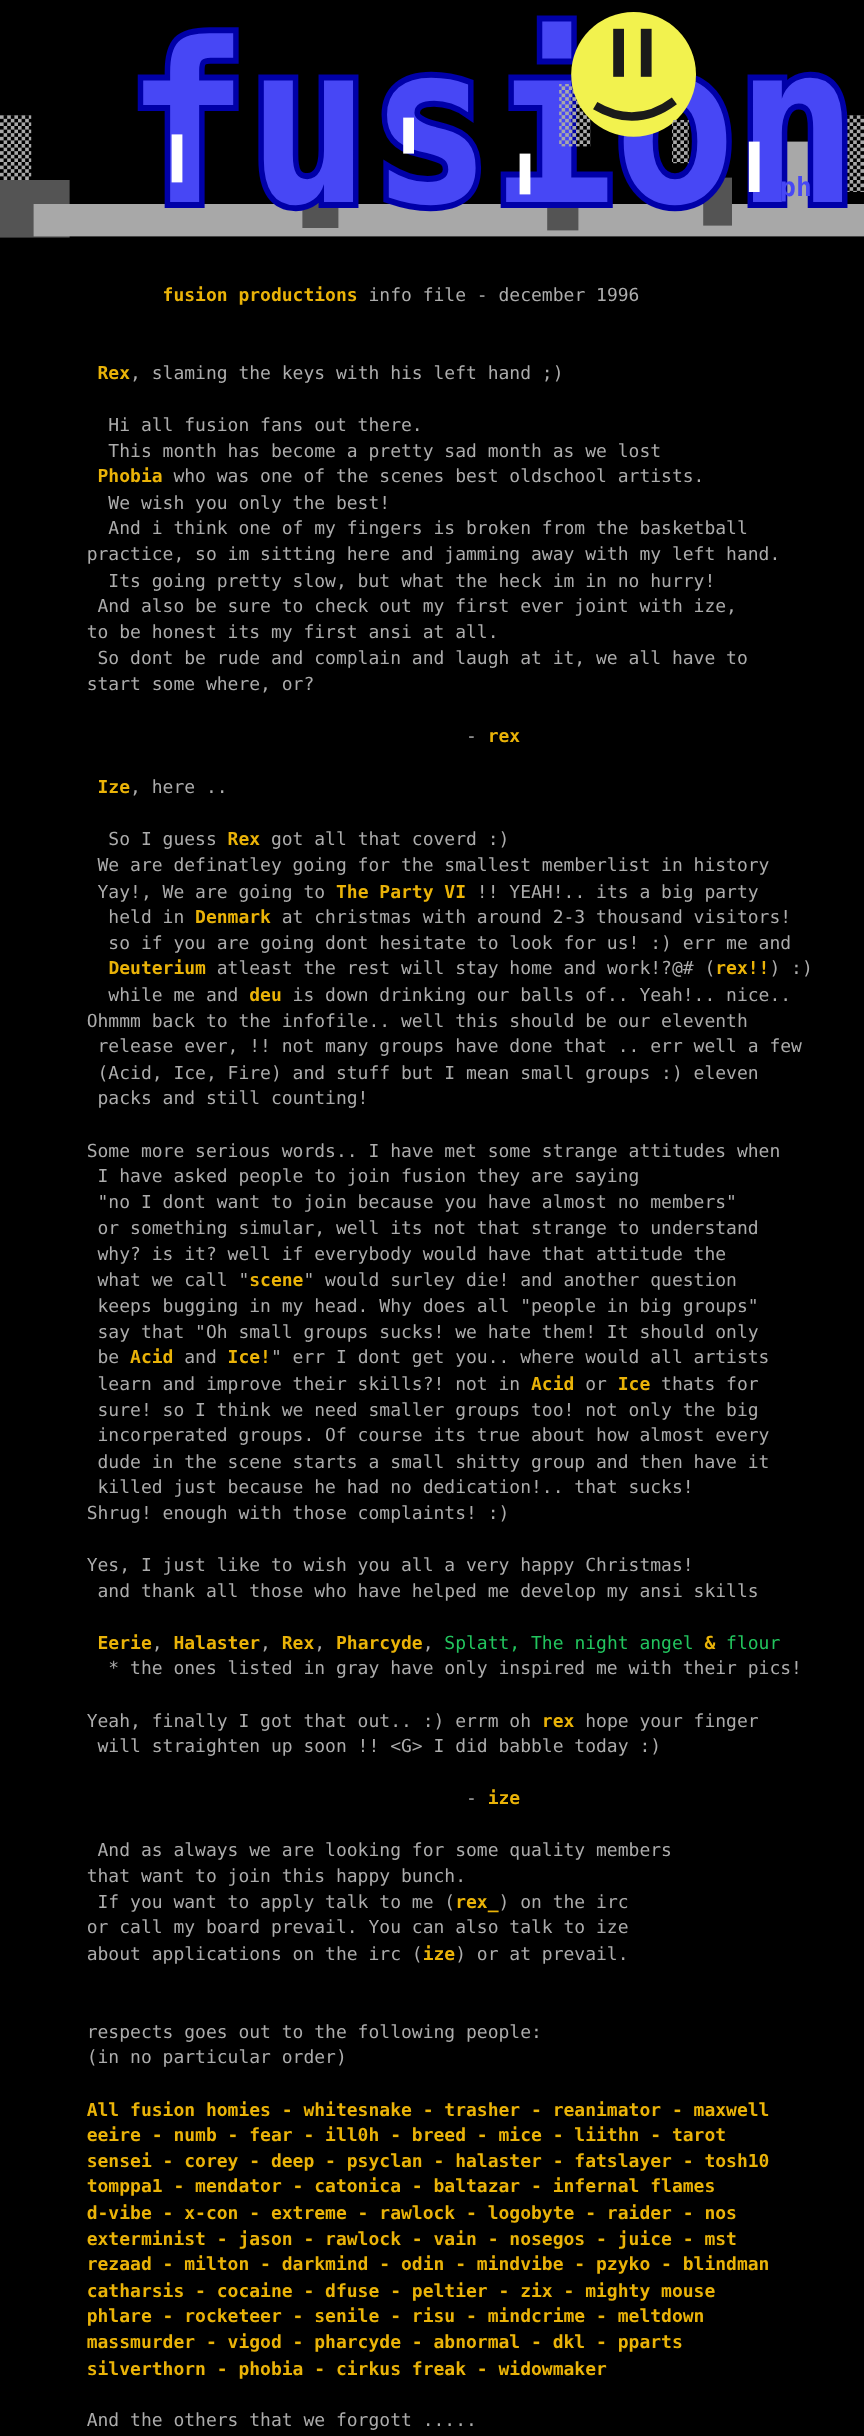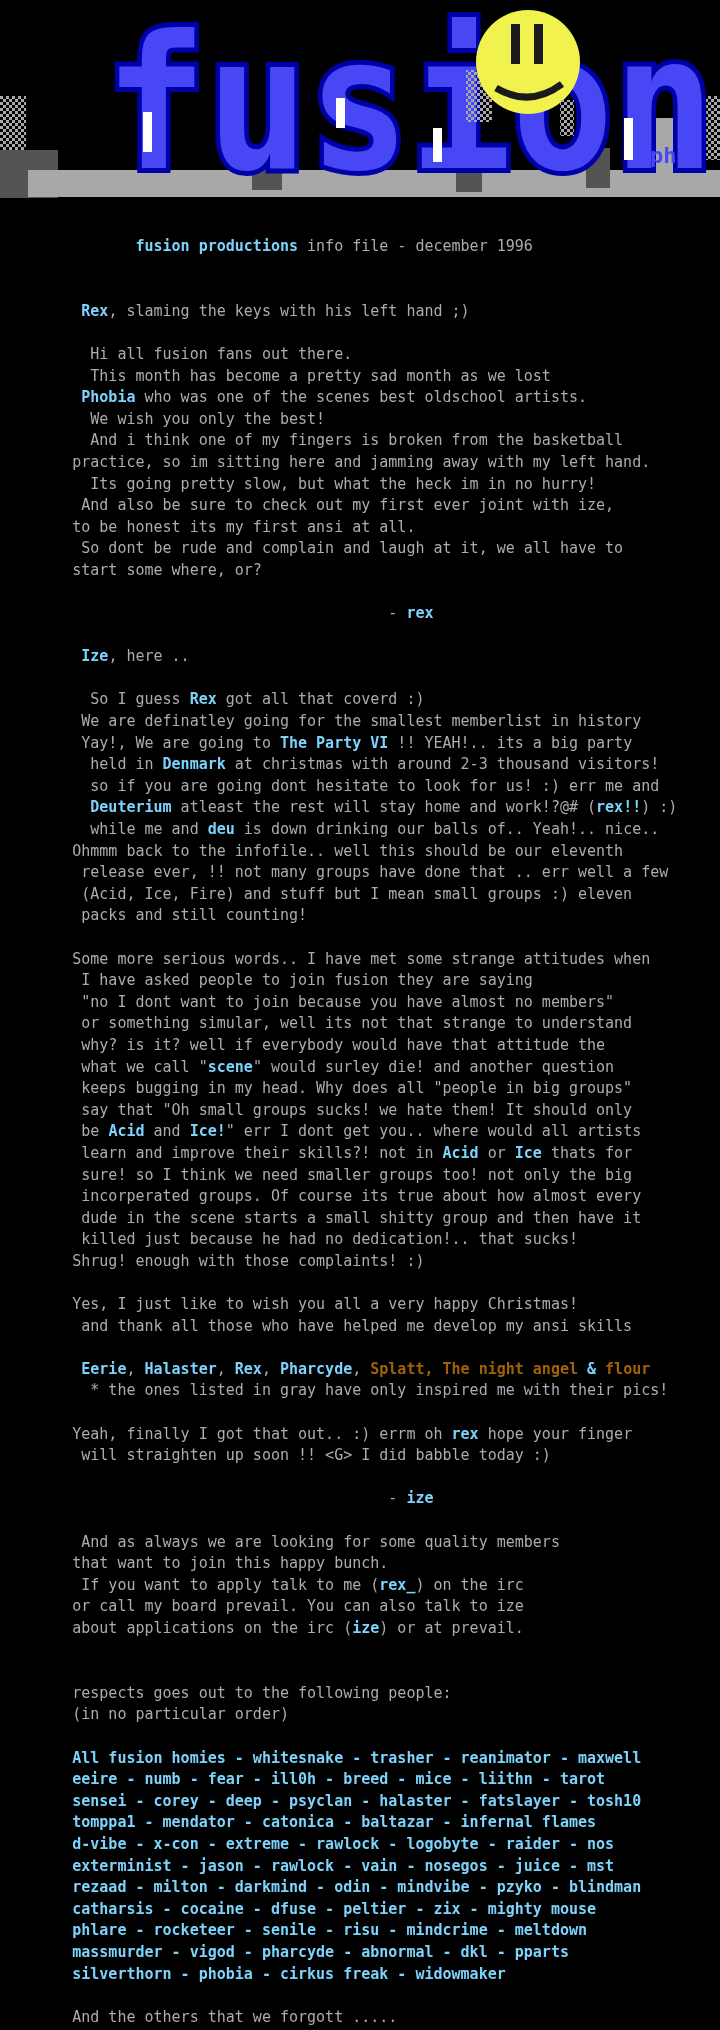--- a/index.html
+++ b/index.html
@@ -9,22 +9,22 @@
   #screen{
     font-family:"DejaVu Sans Mono","Liberation Mono",monospace;
     font-size:15px;
     line-height:21.6px;
     white-space:pre;
     padding-top:36px;
     color:#ACACAC;
   }
   .row{height:21.6px;}
   .seg-g{color:#ACACAC;font-weight:normal;}
-  .seg-w{color:#7dd3fc;font-weight:bold;}
-  .seg-d{color:#a16207;font-weight:bold;}
+  .seg-w{color:#eab308;font-weight:bold;}
+  .seg-d{color:#22c55e;font-weight:normal;}
 </style>
 </head>
 <body>
 
 <div id="page">
 
   <svg id="logo" width="720" height="200" viewBox="0 0 720 200" xmlns="http://www.w3.org/2000/svg">
     <defs>
       <pattern id="dither" width="6" height="6" patternUnits="userSpaceOnUse">
         <rect width="3" height="3" fill="#A8A8A8"></rect>

